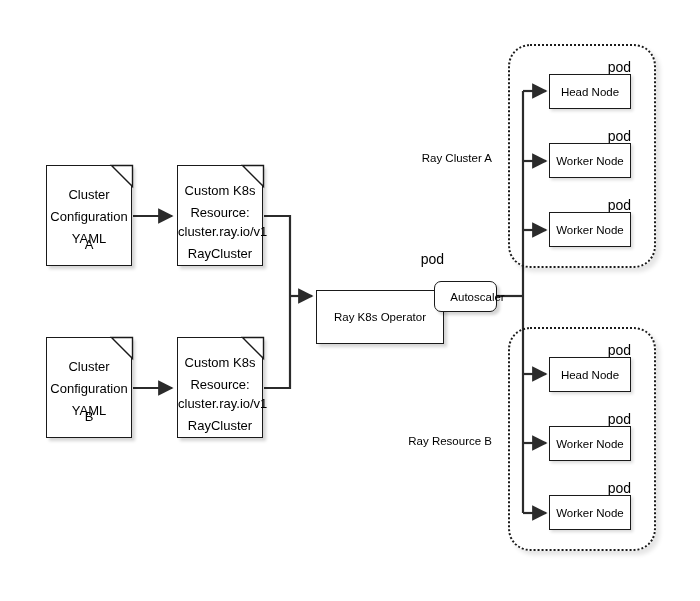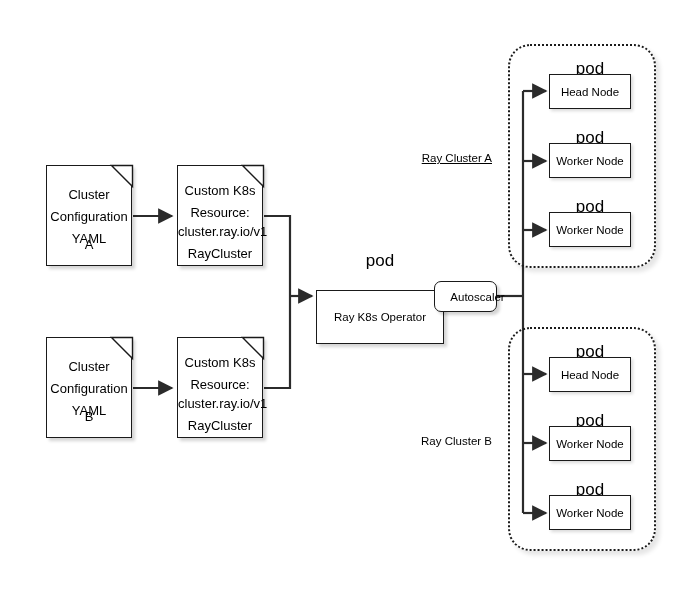--- a/index.html
+++ b/index.html
@@ -101,23 +101,23 @@
     position: absolute;
     box-sizing: border-box;
     border: 2px dotted #1a1a1a;
     border-radius: 22px;
     background: transparent;
     box-shadow: 4px 4px 4px rgba(0,0,0,0.10);
   }
 
   .pod-cap {
     position: absolute;
-    font-size: 17px;
-    color: #000000;
-    text-align: center;
+    font-size: 14px;
+    color: #000000;
+    text-align: right;
   }
   .cluster-cap {
     position: absolute;
     font-size: 11.5px;
     color: #000000;
     text-align: right;
   }
 </style>
 </head>
 <body>
@@ -195,33 +195,33 @@
 Resource:</div>
     <div class="doc-text" style="top:55px;">cluster.ray.io/v1
 RayCluster</div>
   </div>
 
   <div class="pod-cap" style="left:316px; top:251px; width:128px;">pod</div>
   <div class="rectbox" style="left:316px; top:266px; width:128px; height:54px;">Ray K8s Operator</div>
   <div class="roundbox" style="left:434px; top:281px; width:63px; height:31px;">Autoscaler</div>
 
   <div class="cluster" style="left:508px; top:44px; width:148px; height:224px;"></div>
-  <div class="cluster-cap" style="left:392px; top:152px; width:100px;text-decoration:underline;">Ray Cluster A</div>
+  <div class="cluster-cap" style="left:392px; top:152px; width:100px;">Ray Cluster A</div>
 
   <div class="pod-cap" style="left:549px; top:59px; width:82px;">pod</div>
   <div class="nodebox" style="left:549px; top:74px; width:82px; height:35px;">Head Node</div>
 
   <div class="pod-cap" style="left:549px; top:128px; width:82px;">pod</div>
   <div class="nodebox" style="left:549px; top:143px; width:82px; height:35px;">Worker Node</div>
 
   <div class="pod-cap" style="left:549px; top:197px; width:82px;">pod</div>
   <div class="nodebox" style="left:549px; top:212px; width:82px; height:35px;">Worker Node</div>
 
   <div class="cluster" style="left:508px; top:327px; width:148px; height:224px;"></div>
-  <div class="cluster-cap" style="left:392px; top:435px; width:100px;">Ray Cluster B</div>
+  <div class="cluster-cap" style="left:392px; top:435px; width:100px;">Ray Resource B</div>
 
   <div class="pod-cap" style="left:549px; top:342px; width:82px;">pod</div>
   <div class="nodebox" style="left:549px; top:357px; width:82px; height:35px;">Head Node</div>
 
   <div class="pod-cap" style="left:549px; top:411px; width:82px;">pod</div>
   <div class="nodebox" style="left:549px; top:426px; width:82px; height:35px;">Worker Node</div>
 
   <div class="pod-cap" style="left:549px; top:480px; width:82px;">pod</div>
   <div class="nodebox" style="left:549px; top:495px; width:82px; height:35px;">Worker Node</div>
 

